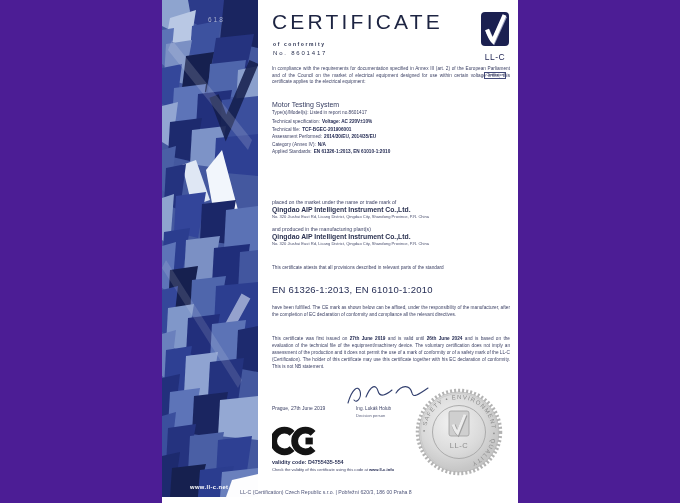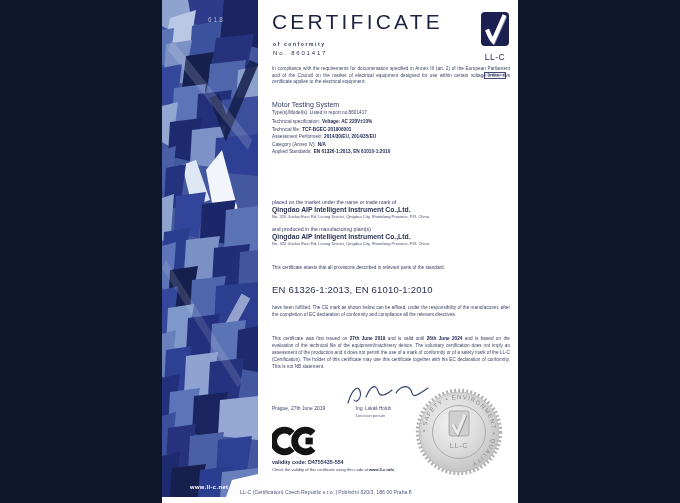--- a/index.html
+++ b/index.html
@@ -1,16 +1,16 @@
 <!DOCTYPE html>
 <html><head>
 <meta charset="utf-8">
 <style>
   html,body{margin:0;padding:0;background:#fff;}
-  #stage{position:relative;width:680px;height:503px;background:#0f172a;overflow:hidden;
+  #stage{position:relative;width:680px;height:503px;background:#4c1d95;overflow:hidden;
          font-family:"Liberation Sans",sans-serif;}
   #certificate{position:absolute;left:162px;top:0;width:356px;height:503px;background:#ffffff;}
   .abs{position:absolute;}
   
   #band{position:absolute;left:0;top:0;width:96px;height:497px;overflow:hidden;}
   #band svg{display:block;width:96px;height:497px;}
   .band-num{position:absolute;left:46px;top:16px;font-size:6.5px;letter-spacing:2px;
             color:#b6bdd4;opacity:.9;}
   .band-site{position:absolute;left:28px;top:484px;font-size:5.8px;font-weight:bold;
              color:#ffffff;letter-spacing:.4px;}

